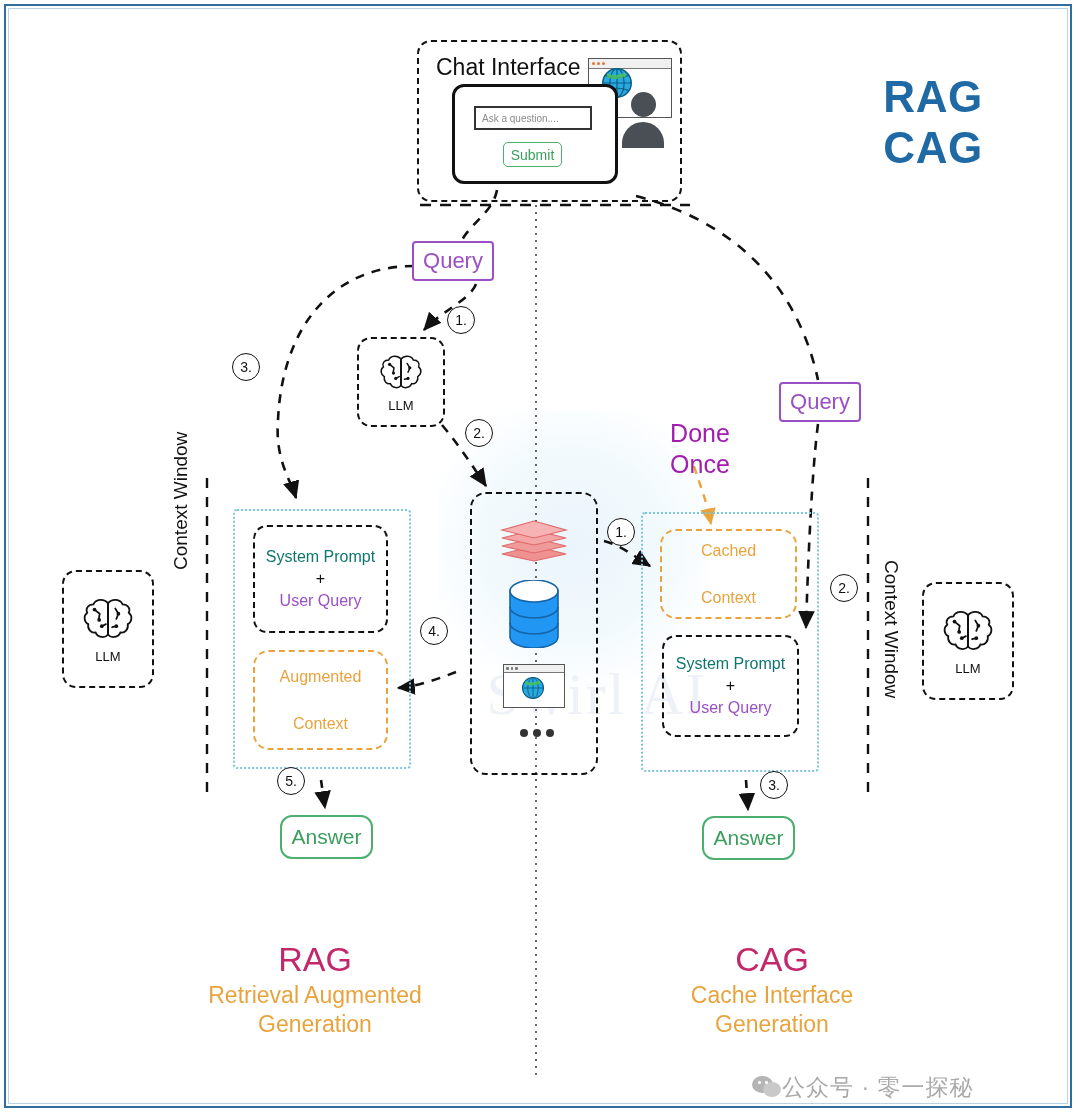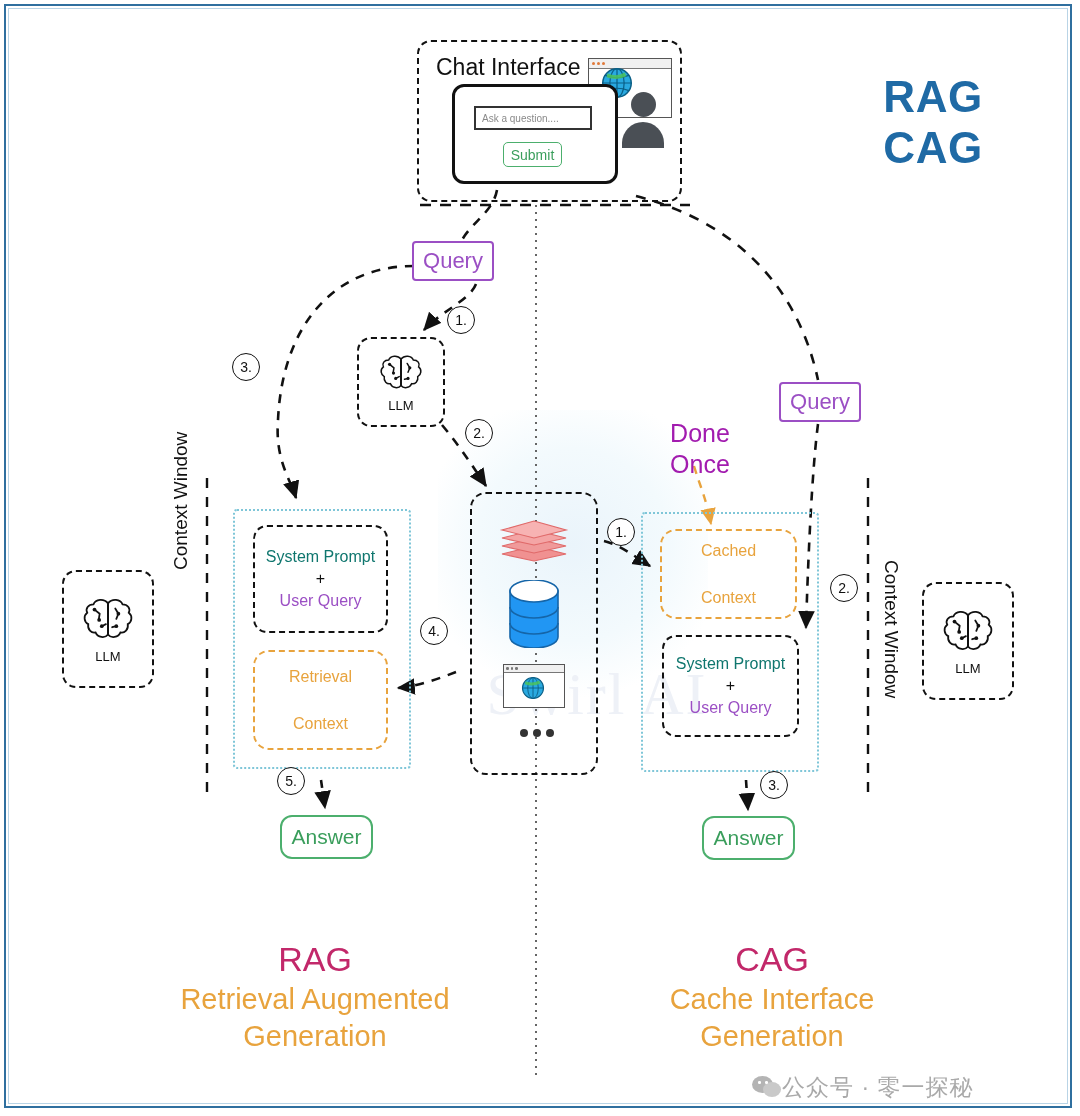--- a/index.html
+++ b/index.html
@@ -141,21 +141,21 @@
   .step{
     position:absolute;width:26px;height:26px;border-radius:50%;
     border:1.8px solid #111;background:#fff;
     display:flex;align-items:center;justify-content:center;
     font-size:14px;color:#111;
   }
 
   
   .cap{position:absolute;text-align:center;}
   .cap .acro{font-size:34px;color:#c2286a;line-height:1.25;}
-  .cap .full{font-size:29px;color:#e8a33d;line-height:1.3;}
+  .cap .full{font-size:23px;color:#e8a33d;line-height:1.3;}
   #cap-rag{left:155px;top:938px;width:320px;}
   #cap-cag{left:612px;top:938px;width:320px;}
 
   
   #watermark{
     position:absolute;left:432px;top:660px;width:330px;
     font-family:"Liberation Serif", serif;font-size:60px;color:#eef1f7;
     text-align:center;letter-spacing:2px;pointer-events:none;user-select:none;
   }
   #wm-blob{
@@ -362,21 +362,21 @@
 
   <div class="box dot-teal" id="rag-ctx-box"></div>
 
   <div class="box dash-black" id="rag-sysprompt">
     <span class="sp-title">System Prompt</span>
     <span class="sp-plus">+</span>
     <span class="sp-query">User Query</span>
   </div>
 
   <div class="box dash-amber" id="rag-retrieved">
-    <span class="amber-text">Retrieval</span>
+    <span class="amber-text">Augmented</span>
     <span class="amber-text">Context</span>
   </div>
 
   <div class="box dot-teal" id="cag-ctx-box"></div>
 
   <div class="box dash-amber" id="cag-cached">
     <span class="amber-text">Cached</span>
     <span class="amber-text">Context</span>
   </div>
 

